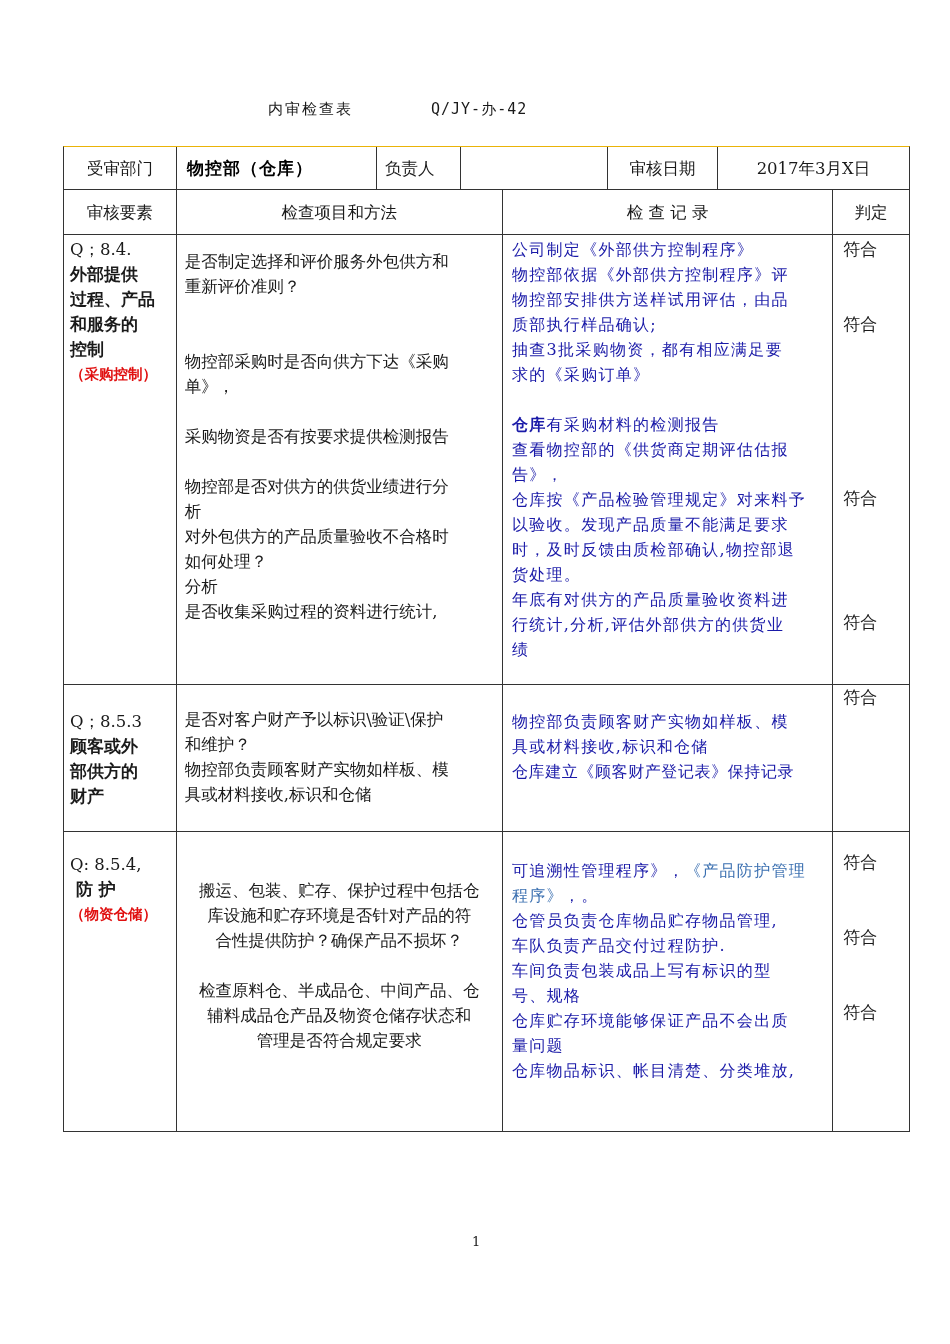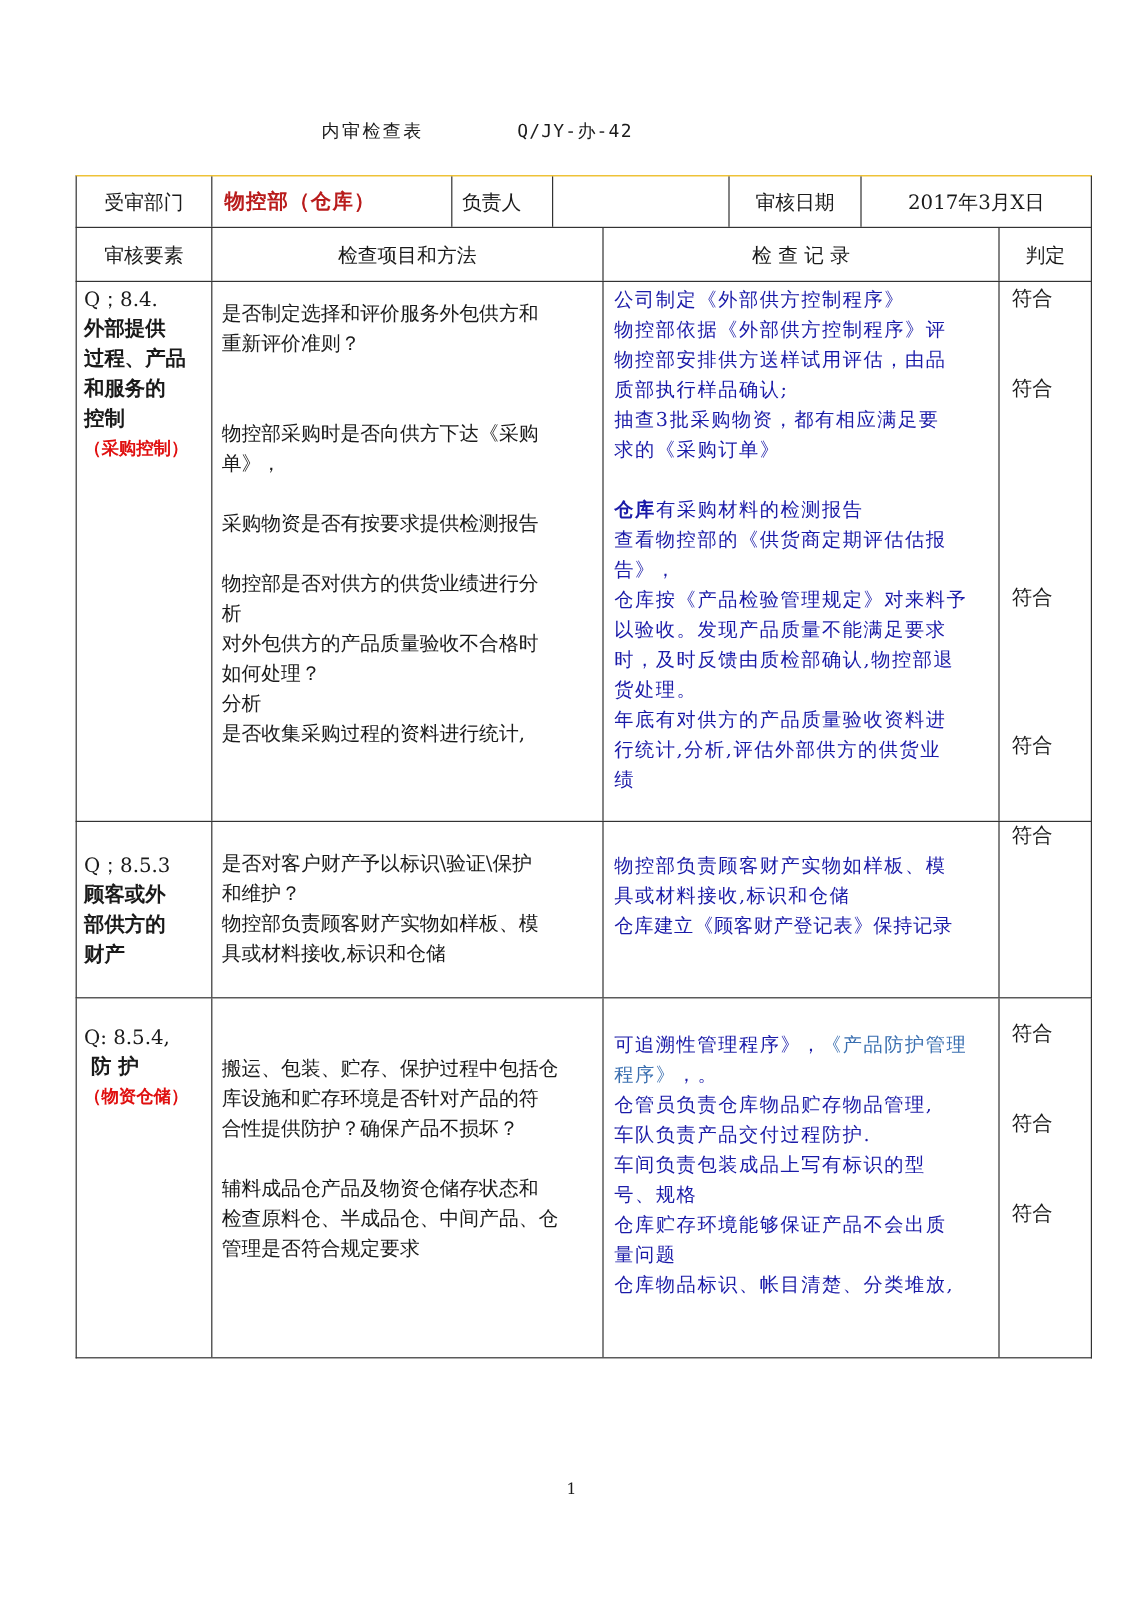--- a/index.html
+++ b/index.html
@@ -7,21 +7,21 @@
     .title { position: absolute; top: 100px; left: 268px; font-size: 15px; letter-spacing: 2px; font-family: "DejaVu Sans Mono", "Liberation Mono", monospace; white-space: pre; }
     .title .code { margin-left: 78px; letter-spacing: 1px; }
     .tbl { position: absolute; left: 63px; top: 146px; width: 847px; }
     .row { position: relative; display: flex; border-left: 1px solid #333; border-right: 1px solid #333; border-bottom: 1px solid #333; box-sizing: border-box; }
     .row.first { border-top: 1px solid #eab308; }
     .cell { box-sizing: border-box; border-right: 1px solid #333; font-size: 16.5px; line-height: 25px; }
     .cell:last-child { border-right: none; }
     .hdr-row { height: 44px; }
     .hdr-row .cell { display: flex; align-items: center; }
     .center { justify-content: center; text-align: center; }
-    .red { color: #b91c1c; }
+    .red { color: #000000; }
     .bold { font-weight: bold; font-family: "DejaVu Sans", "Liberation Sans", sans-serif; }
     .blue { color: #1a1aa8; }
     .steel { color: #3a6fb0; font-family: "DejaVu Sans", "Liberation Sans", sans-serif; }
     .c-elem { width: 113px; padding: 2px 6px; }
     .c-item { width: 327px; padding: 2px 8px; }
     .c-rec { width: 331px; padding: 2px 9px; font-size: 16px; letter-spacing: 1.3px; }
     .c-judge { width: 76px; padding: 2px 8px; position: relative; }
     .elem-title { font-weight: bold; font-family: "DejaVu Sans", "Liberation Sans", sans-serif; font-size: 17px; }
     .elem-sub { color: #e01010; font-weight: bold; font-family: "DejaVu Sans", "Liberation Sans", sans-serif; font-size: 14.5px; }
     .line { display: block; white-space: pre-wrap; }
@@ -127,27 +127,27 @@
       <span class="judge" style="top:0px;">符合</span>
     </div>
   </div>
 
   <div class="row" style="height:300px;">
     <div class="cell c-elem" style="padding-top:20px;">
       <span class="line">Q: 8.5.4,</span>
       <span class="line elem-title"> 防 护</span>
       <span class="line elem-sub">（物资仓储）</span>
     </div>
-    <div class="cell c-item" style="padding-top:46px;">
+    <div class="cell c-item" style="padding-top:46px;text-align:center;">
       <span class="line">搬运、包装、贮存、保护过程中包括仓</span>
       <span class="line">库设施和贮存环境是否针对产品的符</span>
       <span class="line">合性提供防护？确保产品不损坏？</span>
       <span class="line gap"></span>
+      <span class="line">检查原料仓、半成品仓、中间产品、仓</span>
       <span class="line">辅料成品仓产品及物资仓储存状态和</span>
-      <span class="line">检查原料仓、半成品仓、中间产品、仓</span>
       <span class="line">管理是否符合规定要求</span>
     </div>
     <div class="cell c-rec blue" style="padding-top:26px;">
       <span class="line"><span>可追溯性管理程序》，</span><span class="steel">《产品防护管理</span></span>
       <span class="line"><span class="steel">程序》</span><span>，。</span></span>
       <span class="line">仓管员负责仓库物品贮存物品管理,</span>
       <span class="line">车队负责产品交付过程防护.</span>
       <span class="line">车间负责包装成品上写有标识的型</span>
       <span class="line">号、规格</span>
       <span class="line">仓库贮存环境能够保证产品不会出质</span>

